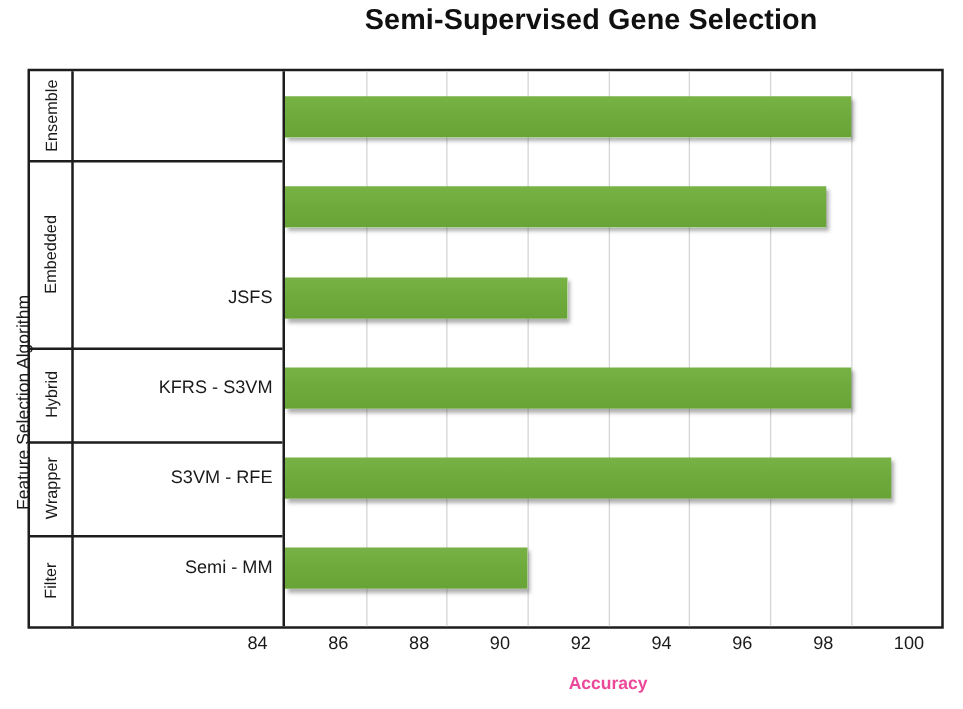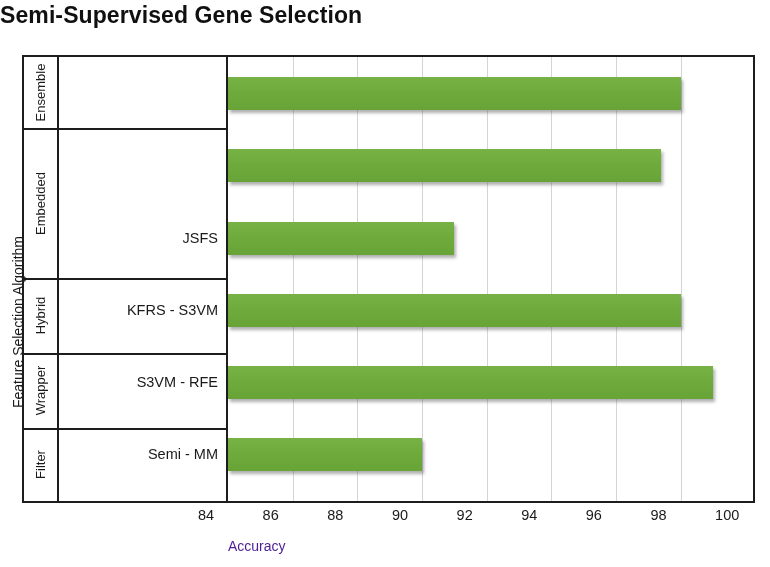--- a/index.html
+++ b/index.html
@@ -15,21 +15,21 @@
     font-family: "Liberation Sans", sans-serif;
     color: #1a1a1a;
   }
 
   
   #chart-title {
     position: absolute;
     left: 0;
     top: 2px;
     width: 654px;
-    text-align: left;
+    text-align: right;
     font-size: 23px;
     font-weight: bold;
     letter-spacing: 0.1px;
     color: #101010;
   }
 
   
   #plot-frame {
     position: absolute;
     left: 22px;
@@ -129,23 +129,24 @@
     margin-left: -30px;
     text-align: left;
     font-size: 14.5px;
     color: #1a1a1a;
   }
   #x-axis-title {
     position: absolute;
     left: 228px;
     top: 538px;
     width: 517px;
-    text-align: left;
+    text-align: center;
     font-size: 14px;
-    color: #4c1d95;
+    color: #ec4899;
+    font-weight: bold;
   }
 
   
   #y-axis-title {
     position: absolute;
     left: -152px;
     top: 314px;
     width: 340px;
     text-align: center;
     transform: rotate(-90deg);

